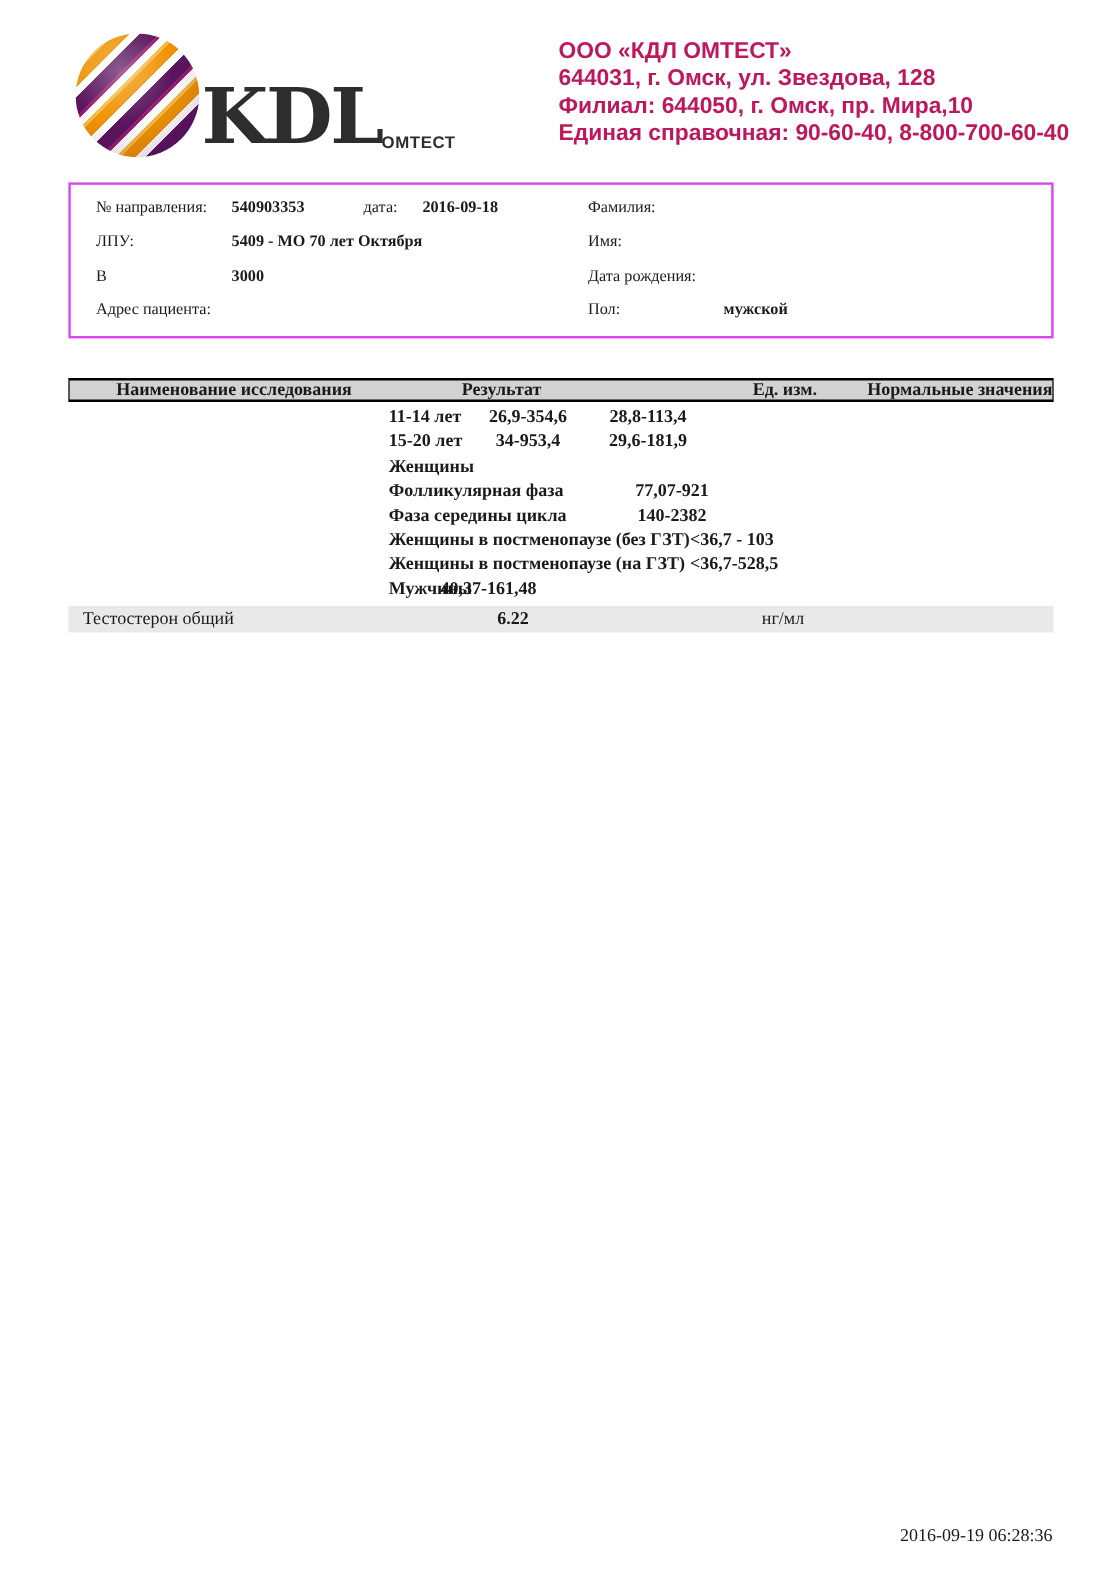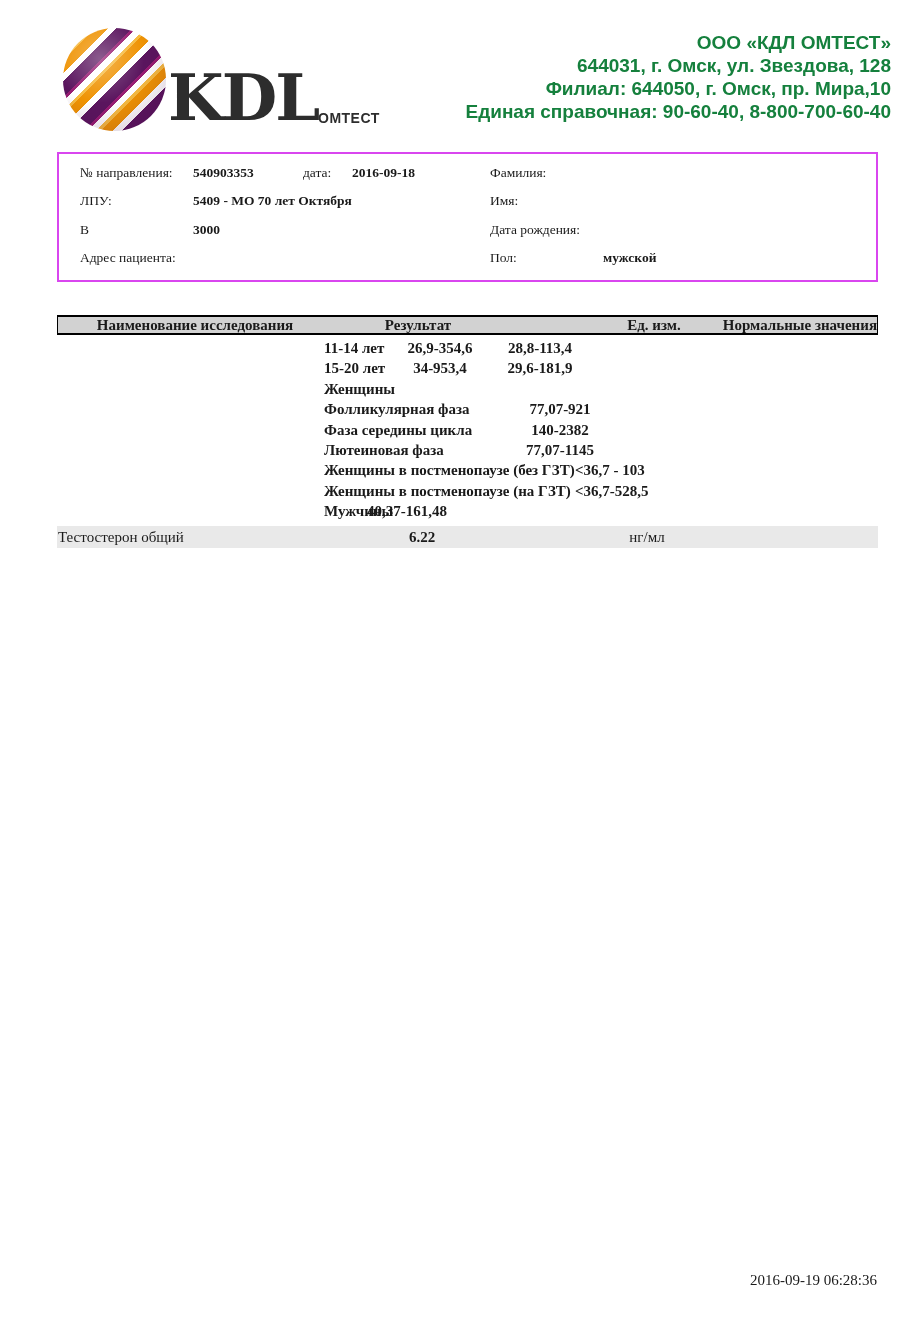--- a/index.html
+++ b/index.html
@@ -47,26 +47,26 @@
     left: 318px; top: 110px;
     font-family: "Liberation Sans", sans-serif;
     font-weight: bold;
     font-size: 14px;
     color: #2d2d2d;
     letter-spacing: 0.5px;
   }
   .company {
     position: absolute;
     right: 24px; top: 31px;
-    text-align: right;
+    text-align: left;
     font-family: "Liberation Sans", sans-serif;
     font-weight: bold;
     font-size: 19px;
     line-height: 23px;
-    color: #15803d;
+    color: #be185d;
     white-space: nowrap;
   }
 
   
   .referral-box {
     position: absolute;
     left: 57px; top: 152px;
     width: 821px; height: 130px;
     border: 2px solid #d946ef;
     font-size: 13.5px;
@@ -113,21 +113,21 @@
   .row-meno .v1 { left: 518px; }
   .row-men  .v1 { left: 310px; }
 
   .result-row {
     position: relative;
     margin-top: 4px;
     height: 22px;
     background: #e9e9e9;
     font-weight: normal;
   }
-  .result-row span { position: absolute; white-space: nowrap; line-height: 22px; }
+  .result-row span { position: absolute; white-space: nowrap; line-height: 22px; padding-left: 11px; }
   .res-name   { left: 1px; }
   .res-value  { left: 295px; width: 140px; text-align: center; font-weight: bold; }
   .res-unit   { left: 520px; width: 140px; text-align: center; }
   .res-normal { left: 612px; width: 220px; text-align: center; }
 
   
   .footer-ts {
     position: absolute;
     right: 38px; top: 1272px;
     font-size: 15px;
@@ -197,24 +197,20 @@
         <span class="lbl">Женщины</span>
       </div>
       <div class="ref-row row-faza">
         <span class="lbl">Фолликулярная фаза</span>
         <span class="v1">77,07-921</span>
       </div>
       <div class="ref-row row-faza">
         <span class="lbl">Фаза середины цикла</span>
         <span class="v1">140-2382</span>
       </div>
-      <div class="ref-row row-faza">
-        <span class="lbl">Лютеиновая фаза</span>
-        <span class="v1">77,07-1145</span>
-      </div>
       <div class="ref-row row-meno">
         <span class="lbl">Женщины в постменопаузе (без ГЗТ)</span>
         <span class="v1">&lt;36,7 - 103</span>
       </div>
       <div class="ref-row row-meno">
         <span class="lbl">Женщины в постменопаузе (на ГЗТ)</span>
         <span class="v1">&lt;36,7-528,5</span>
       </div>
       <div class="ref-row row-men">
         <span class="lbl">Мужчины</span>

